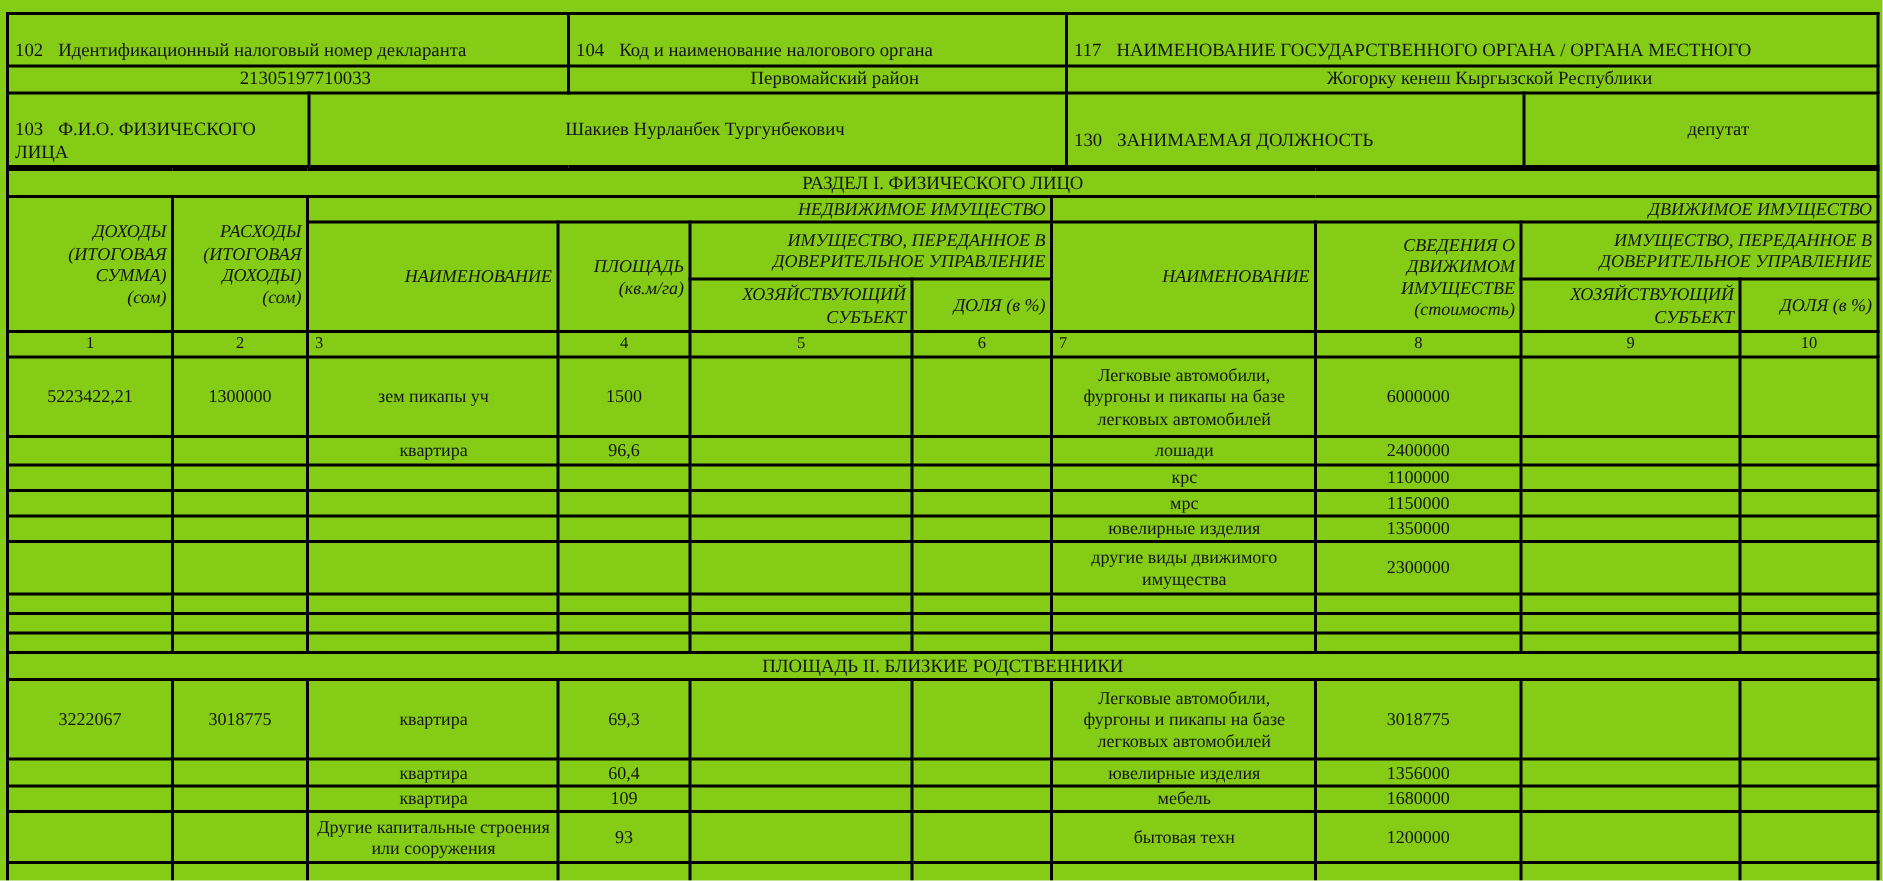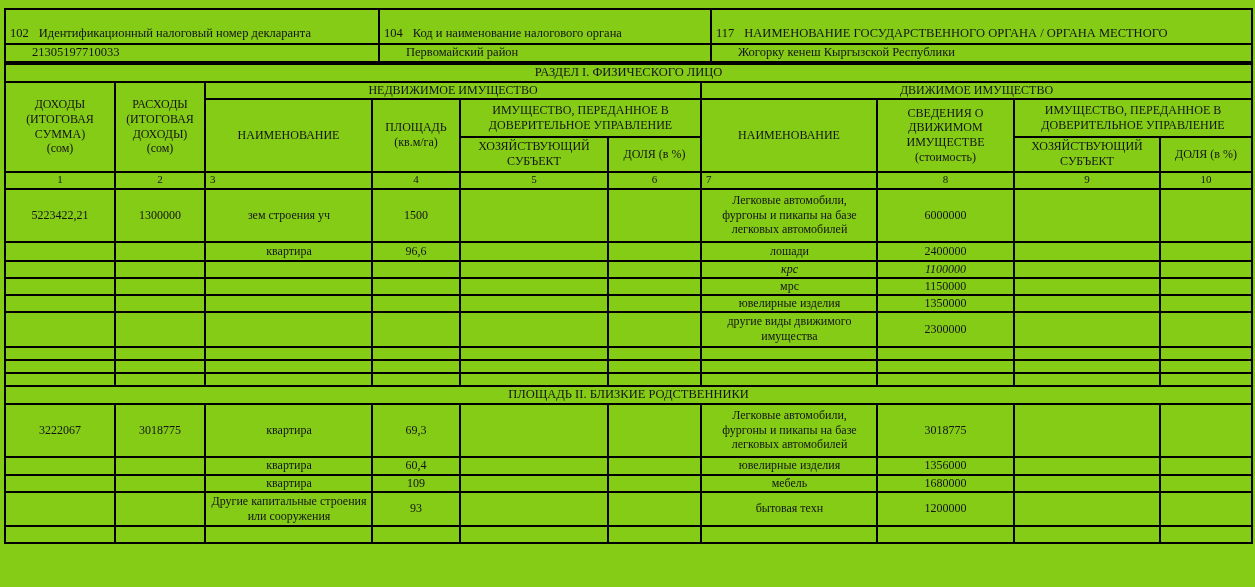--- a/index.html
+++ b/index.html
@@ -10,26 +10,26 @@
   .sheet { position:absolute; left:4px; top:8px; width:1247px; }
   table { border-collapse:collapse; table-layout:fixed; width:1247px; }
   td, th {
     border:2px solid #000; padding:0 3px; overflow:hidden;
     font-weight:normal; vertical-align:middle; font-size:12px;
     white-space:pre-line; line-height:1.22;
   }
   
   .toptbl td { font-size:12.5px; }
   .toptbl .lblcell { text-align:left; padding:1px 4px; }
-  .toptbl .valcell { text-align:left;padding-left:26px; }
+  .toptbl .valcell { text-align:center;padding-left:26px; }
   .code { margin-right:10px; }
   
   .sec-title td { text-align:center; height:16px; font-size:12.5px; padding:0; }
   
-  th { text-align:center; }
+  th { text-align:right;font-style:italic; }
   .numrow td { height:15px; font-size:11px; text-align:center; padding:0 2px; }
   .numrow td.al { text-align:left; }
   td.ac { text-align:center; }
   td.al { text-align:center; padding-left:4px; }
 </style>
 </head>
 <body>
 
 <div class="page">
   <div class="sheet">
@@ -51,20 +51,30 @@
           <span class="code">104</span><span>Код и наименование налогового органа</span>
         </td>
         <td colspan="2" class="lblcell">
           <span class="code">117</span><span>НАИМЕНОВАНИЕ ГОСУДАРСТВЕННОГО ОРГАНА / ОРГАНА МЕСТНОГО</span>
         </td>
       </tr>
       <tr style="height:18px">
         <td colspan="2" class="valcell">21305197710033</td>
         <td class="valcell">Первомайский район</td>
         <td colspan="2" class="valcell">Жогорку кенеш Кыргызской Республики</td>
+      </tr>
+      <tr style="height:39px">
+        <td class="lblcell">
+          <span class="code">103</span><span>Ф.И.О. ФИЗИЧЕСКОГО ЛИЦА</span>
+        </td>
+        <td colspan="2" class="valcell">Шакиев Нурланбек Тургунбекович</td>
+        <td class="lblcell">
+          <span class="code">130</span><span>ЗАНИМАЕМАЯ ДОЛЖНОСТЬ</span>
+        </td>
+        <td class="valcell">депутат</td>
       </tr>
     </tbody>
       </table>
 
     <table class="main">
       <colgroup>
         <col style="width:110px">
           <col style="width:90px">
           <col style="width:167px">
         <col style="width:88px">
@@ -122,21 +132,21 @@
           <td>6</td>
           <td class="al">7</td>
           <td>8</td>
           <td>9</td>
           <td>10</td>
         </tr>
 
       <tr style="height: 53px;">
             <td class="ac">5223422,21</td>
             <td class="ac">1300000</td>
-            <td class="al">зем строения уч</td>
+            <td class="al">зем пикапы уч</td>
             <td class="ac">1500</td>
             <td class="ac"></td>
             <td class="ac"></td>
             <td class="al">Легковые автомобили,
 фургоны и пикапы на базе
 легковых автомобилей</td>
             <td class="ac">6000000</td>
             <td class="ac"></td>
             <td class="ac"></td>
           </tr>
@@ -145,21 +155,21 @@
             <td class="ac"></td>
             <td class="al">квартира</td>
             <td class="ac">96,6</td>
             <td class="ac"></td>
             <td class="ac"></td>
             <td class="al">лошади</td>
             <td class="ac">2400000</td>
             <td class="ac"></td>
             <td class="ac"></td>
           </tr>
-          <tr style="height: 17px; font-style: italic;">
+          <tr style="height: 17px;">
             <td class="ac"></td>
             <td class="ac"></td>
             <td class="al"></td>
             <td class="ac"></td>
             <td class="ac"></td>
             <td class="ac"></td>
             <td class="al">крс</td>
             <td class="ac">1100000</td>
             <td class="ac"></td>
             <td class="ac"></td>

